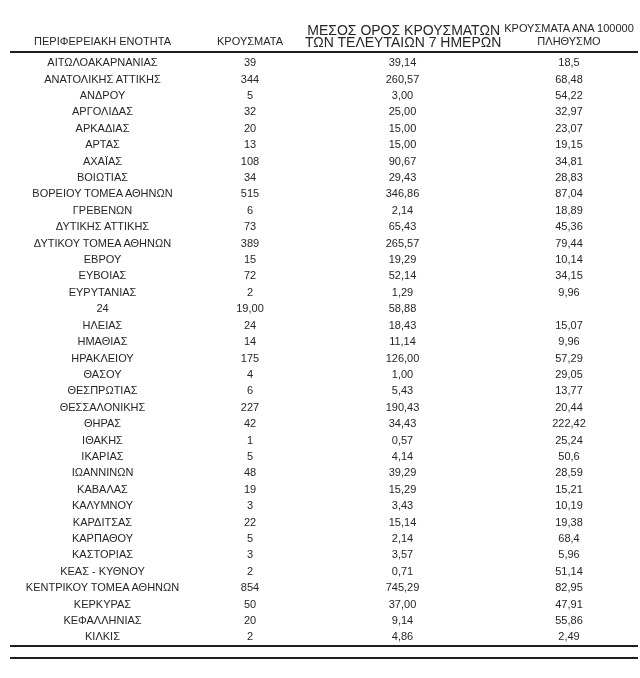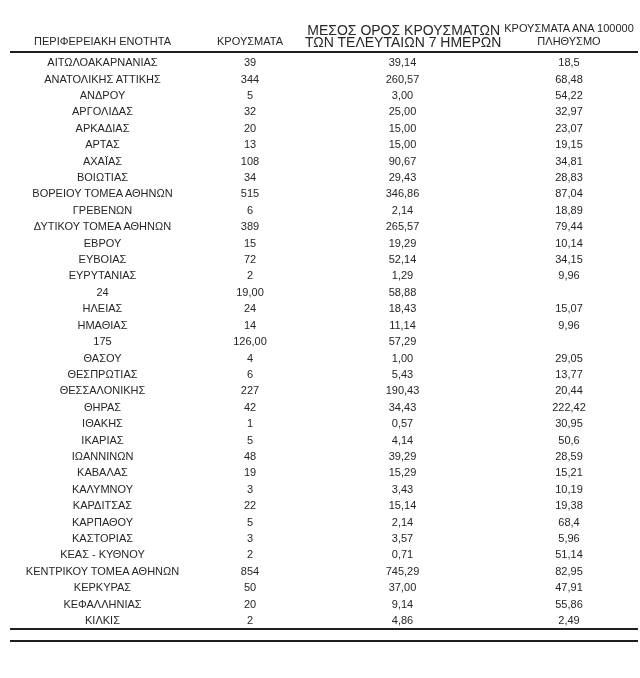--- a/index.html
+++ b/index.html
@@ -139,20 +139,26 @@
         <div class="cell">346,86</div>
         <div class="cell">87,04</div>
       </div>
         <div class="grid-row data-row">
         <div class="cell">ΓΡΕΒΕΝΩΝ</div>
         <div class="cell">6</div>
         <div class="cell">2,14</div>
         <div class="cell">18,89</div>
       </div>
         <div class="grid-row data-row">
+        <div class="cell">ΔΥΤΙΚΗΣ ΑΤΤΙΚΗΣ</div>
+        <div class="cell">73</div>
+        <div class="cell">65,43</div>
+        <div class="cell">45,36</div>
+      </div>
+        <div class="grid-row data-row">
         <div class="cell">ΔΥΤΙΚΟΥ ΤΟΜΕΑ ΑΘΗΝΩΝ</div>
         <div class="cell">389</div>
         <div class="cell">265,57</div>
         <div class="cell">79,44</div>
       </div>
         <div class="grid-row data-row">
         <div class="cell">ΕΒΡΟΥ</div>
         <div class="cell">15</div>
         <div class="cell">19,29</div>
         <div class="cell">10,14</div>
@@ -180,20 +186,21 @@
         <div class="cell">18,43</div>
         <div class="cell">15,07</div>
       </div>
         <div class="grid-row data-row">
         <div class="cell">ΗΜΑΘΙΑΣ</div>
         <div class="cell">14</div>
         <div class="cell">11,14</div>
         <div class="cell">9,96</div>
       </div>
         <div class="grid-row data-row">
+        <div class="cell">ΗΡΑΚΛΕΙΟΥ</div>
         <div class="cell">175</div>
         <div class="cell">126,00</div>
         <div class="cell">57,29</div>
       </div>
         <div class="grid-row data-row">
         <div class="cell">ΘΑΣΟΥ</div>
         <div class="cell">4</div>
         <div class="cell">1,00</div>
         <div class="cell">29,05</div>
       </div>
@@ -212,21 +219,21 @@
         <div class="grid-row data-row">
         <div class="cell">ΘΗΡΑΣ</div>
         <div class="cell">42</div>
         <div class="cell">34,43</div>
         <div class="cell">222,42</div>
       </div>
         <div class="grid-row data-row">
         <div class="cell">ΙΘΑΚΗΣ</div>
         <div class="cell">1</div>
         <div class="cell">0,57</div>
-        <div class="cell">30,95</div>
+        <div class="cell">25,24</div>
       </div>
         <div class="grid-row data-row">
         <div class="cell">ΙΚΑΡΙΑΣ</div>
         <div class="cell">5</div>
         <div class="cell">4,14</div>
         <div class="cell">50,6</div>
       </div>
         <div class="grid-row data-row">
         <div class="cell">ΙΩΑΝΝΙΝΩΝ</div>
         <div class="cell">48</div>

